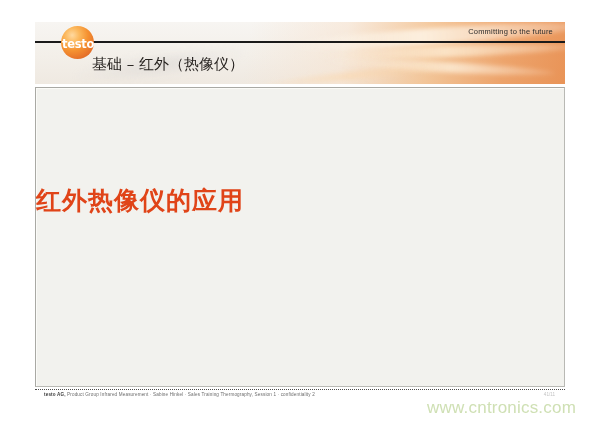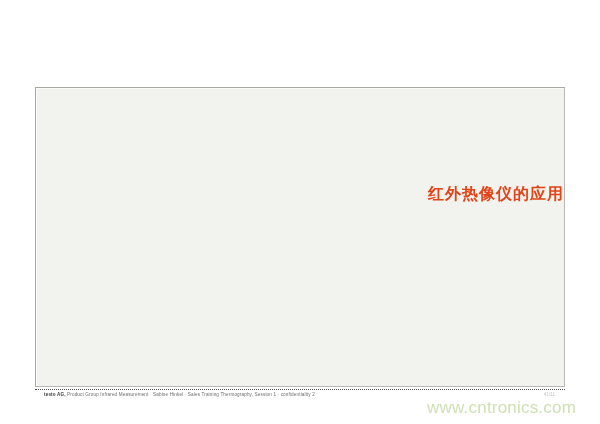--- a/index.html
+++ b/index.html
@@ -146,23 +146,23 @@
     border: 1px solid #b9b9b4;
     border-top-color: #a9a9a4;
     border-left-color: #a9a9a4;
     box-shadow: inset 1px 1px 0 #fbfbf8;
   }
   #main-title {
     position: absolute;
     left: 0;
     top: 96px;
     width: 528px;
-    text-align: right;
+    text-align: left;
     font-family: "DejaVu Serif", "Liberation Serif", serif;
-    font-size: 16px;
+    font-size: 25px;
     font-weight: bold;
     color: #e04418;
     letter-spacing: 1px;
   }
 
   
   #footer-rule {
     position: absolute;
     left: 0;
     top: 367px;
@@ -200,20 +200,37 @@
     letter-spacing: 0.2px;
     white-space: nowrap;
     text-align: center;
   }
 </style>
 </head>
 <body>
 
 <div id="slide">
 
+  <div id="header">
+    <div class="streak s1"></div>
+    <div class="streak s2"></div>
+    <div class="streak s3"></div>
+    <div class="streak s4"></div>
+    <div class="streak s5"></div>
+
+    <div id="tagline">Committing to the future</div>
+    <div id="header-rule"></div>
+
+    <div id="logo">
+      <div id="logo-sphere"></div>
+      <div id="logo-word">testo</div>
+    </div>
+
+    <div id="header-title">基础 – 红外（热像仪）</div>
+  </div>
 
   <div id="content-panel">
     <div id="main-title">红外热像仪的应用</div>
   </div>
 
   <div id="footer-rule"></div>
   <div id="footer-text"><b>testo AG,</b><span> Product Group Infrared Measurement · Sabine Hinkel · Sales Training Thermography, Session 1 · confidentiality 2</span></div>
   <div id="page-number">41/11</div>
 
 </div>

